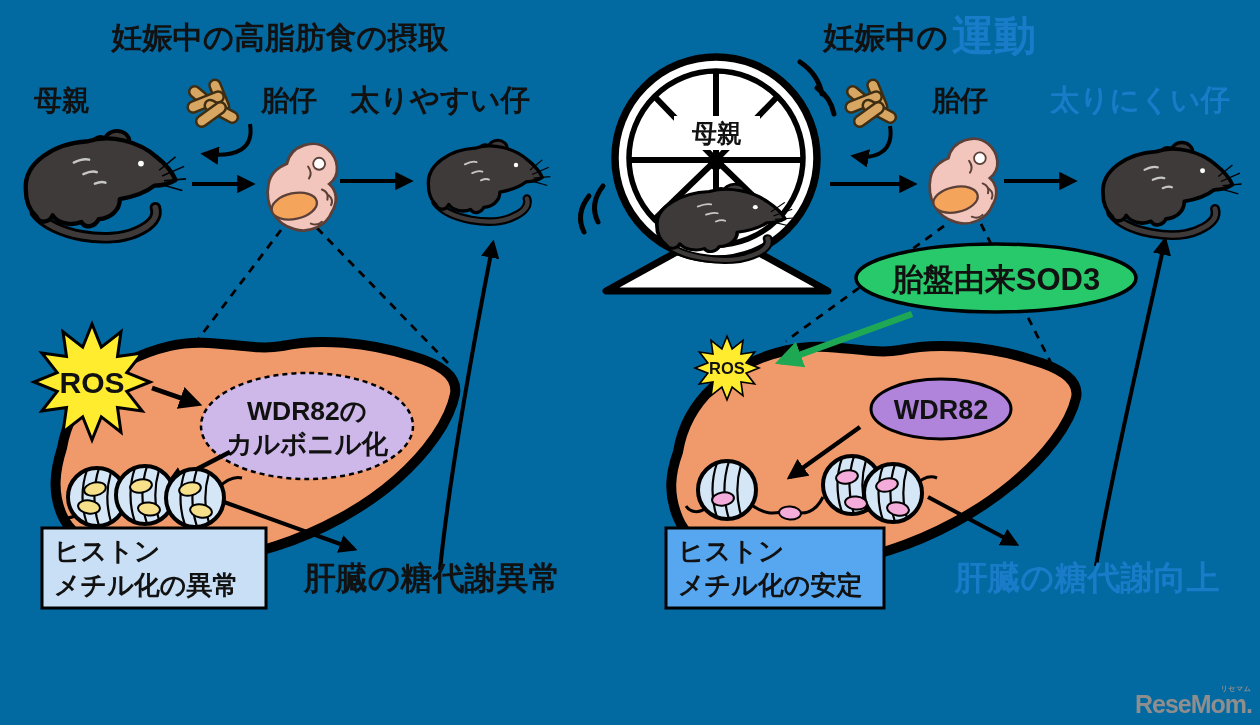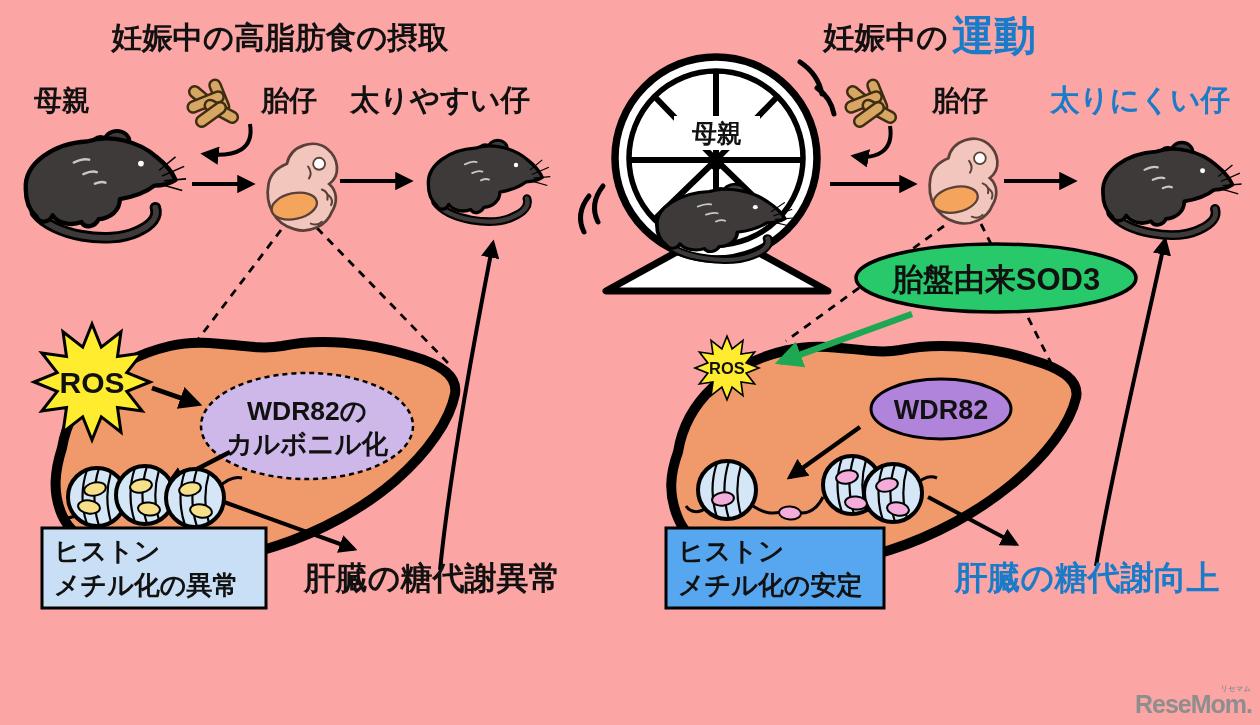--- a/index.html
+++ b/index.html
@@ -1,16 +1,16 @@
 <!DOCTYPE html>
 <html><head>
 <meta charset="utf-8">
 <style>
   html,body{margin:0;padding:0;background:#ffffff;}
-  .stage{position:relative;width:1260px;height:725px;background:#fca5a5;overflow:hidden;
+  .stage{position:relative;width:1260px;height:725px;background:#0369a1;overflow:hidden;
          font-family:"Liberation Sans","DejaVu Sans",sans-serif;}
   svg{display:block;}
   text{font-family:"Liberation Sans","DejaVu Sans",sans-serif;font-weight:bold;}
 </style>
 </head>
 <body>
 
 <div class="stage">
 <svg width="1260" height="725" viewBox="0 0 1260 725">
   <defs>

